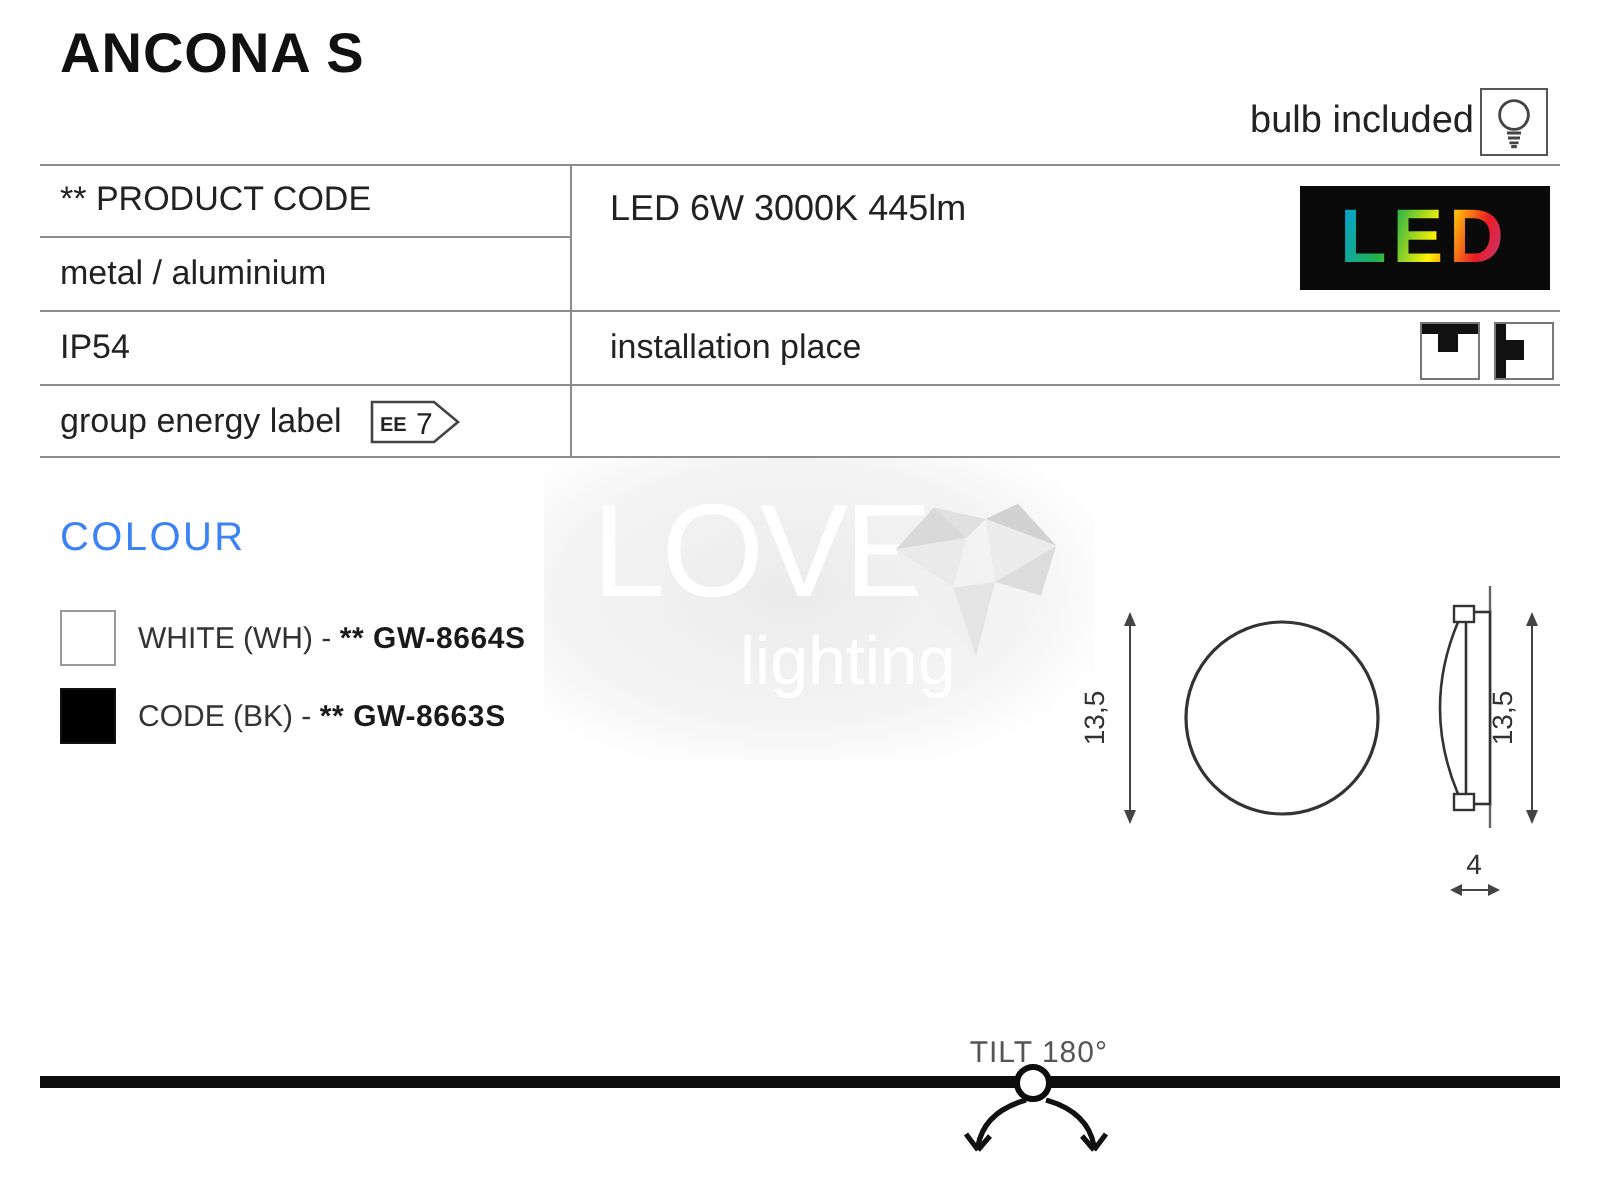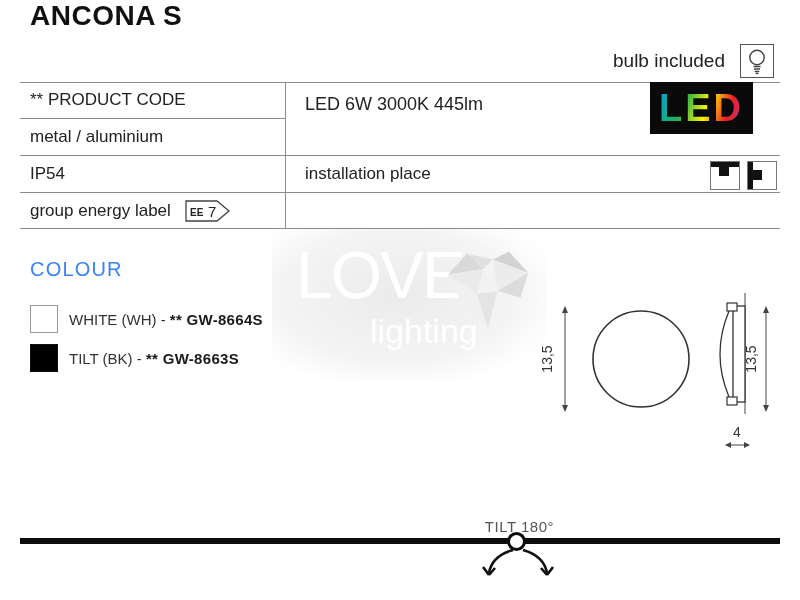--- a/index.html
+++ b/index.html
@@ -1,32 +1,32 @@
 <!DOCTYPE html>
 <html><head>
 <meta charset="utf-8">
 <style>
   html,body{margin:0;padding:0;background:#fff;}
   .canvas{position:relative;width:800px;height:600px;background:#fff;overflow:hidden;
           font-family:"Liberation Sans",sans-serif;color:#222;}
   .abs{position:absolute;}
 
   
-  .page-title{left:30px;top:0;font-size:28px;font-weight:700;letter-spacing:.5px;color:#111;}
-  .bulb-row{top:44px;right:26px;display:flex;align-items:center;gap:15px;}
+  .page-title{left:30px;top:11px;font-size:28px;font-weight:700;letter-spacing:.5px;color:#111;}
+  .bulb-row{top:44px;right:26px;display:flex;align-items:center;gap:3px;}
   .bulb-text{font-size:19px;color:#222;}
   .bulb-box{width:32px;height:32px;border:1.5px solid #555;display:flex;align-items:center;justify-content:center;background:#fff;}
 
   
   .spec-table{left:20px;top:82px;width:760px;height:147px;}
   .bline{position:absolute;background:#8c8c8c;}
   .cell{position:absolute;font-size:17px;color:#222;white-space:nowrap;display:flex;align-items:center;}
   .cellL{left:10px;height:36px;}
   .cellR{left:285px;height:36px;}
-  .led-box{left:630px;top:0;width:103px;height:52px;background:#0a0a0a;display:flex;align-items:center;justify-content:center;}
+  .led-box{left:630px;top:11px;width:125px;height:52px;background:#0a0a0a;display:flex;align-items:center;justify-content:center;}
   .led-text{font-size:38px;font-weight:700;letter-spacing:3px;
             background:linear-gradient(110deg,#00a2e8 0%,#22b14c 30%,#fff200 55%,#ed1c24 78%,#a349a4 100%);
             -webkit-background-clip:text;background-clip:text;color:transparent;}
   .inst-icon{position:absolute;top:79px;width:28px;height:27px;border:1px solid #777;background:#fff;}
   .inst-icon .bar,.inst-icon .tab{position:absolute;background:#111;}
   .inst-ceiling{left:690px;}
   .inst-ceiling .bar{top:0;left:0;right:0;height:5px;}
   .inst-ceiling .tab{top:5px;left:8px;width:10px;height:9px;}
   .inst-wall{left:727px;}
   .inst-wall .bar{top:0;bottom:0;left:0;width:5px;}
@@ -126,21 +126,21 @@
   <div class="abs opt-row" style="left:30px;top:305px">
     <span class="swatch" style="background: rgb(255, 255, 255);"></span>
     <span class="opt-label">
       <span>WHITE (WH) - </span><span class="opt-code">** GW-8664S</span>
     </span>
   </div>
 
   <div class="abs opt-row" style="left:30px;top:344px">
     <span class="swatch" style="border-color: rgb(17, 17, 17); background: rgb(0, 0, 0);"></span>
     <span class="opt-label">
-      <span>TILT (BK) - </span><span class="opt-code">** GW-8663S</span>
+      <span>CODE (BK) - </span><span class="opt-code">** GW-8663S</span>
     </span>
   </div>
 
   <svg class="abs" style="left:540px;top:285px" width="240" height="170" viewBox="540 285 240 170">
 
     <circle cx="641" cy="359" r="48" fill="#fff" stroke="#333" stroke-width="1.6"></circle>
 
     <line x1="565" y1="308" x2="565" y2="410" stroke="#444" stroke-width="1"></line>
     <polygon points="562,313 568,313 565,306" fill="#444"></polygon>
     <polygon points="562,405 568,405 565,412" fill="#444"></polygon>

